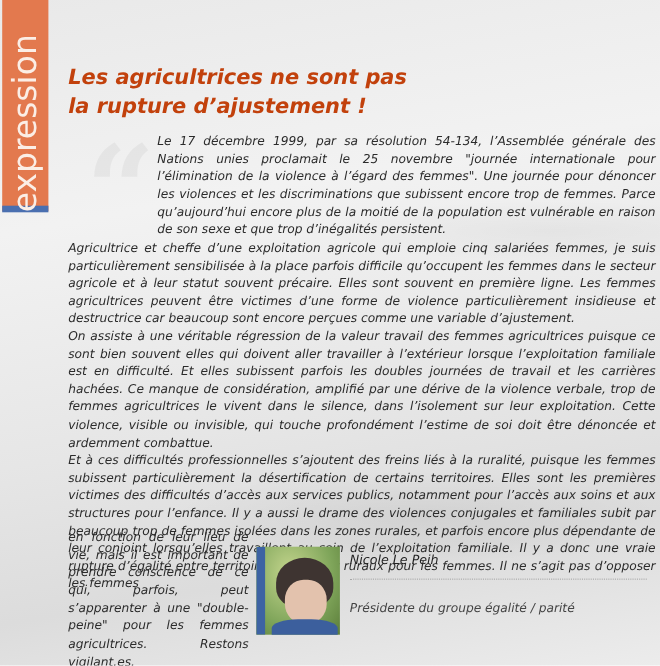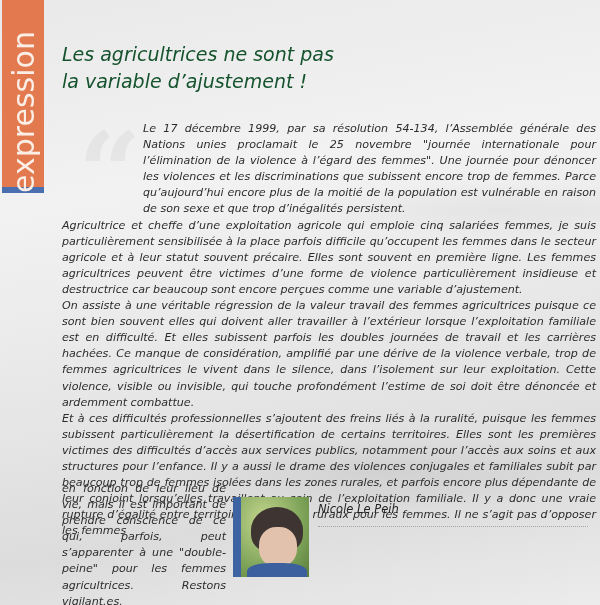--- a/index.html
+++ b/index.html
@@ -24,22 +24,22 @@
       background: #4a6fb0;
     }
     .sidebar-label {
       position: absolute; left: 23px; top: 112px;
       transform: translate(-50%, -50%) rotate(-90deg);
       color: #fbeee6; font-size: 30px; letter-spacing: 0px;
       font-family: "DejaVu Sans", sans-serif; font-weight: normal;
       white-space: nowrap;
     }
     .title {
-      position: absolute; left: 62px; top: 41px; width: 360px;
-      color: #14532d; font-style: italic; font-weight: normal;
+      position: absolute; left: 62px; top: 57px; width: 360px;
+      color: #c2410c; font-style: italic; font-weight: bold;
       font-size: 19px; line-height: 27px;
       font-family: "DejaVu Sans", sans-serif;
     }
     .quote-mark {
       position: absolute; left: 78px; top: 118px;
       font-size: 110px; line-height: 1; color: rgba(0,0,0,0.045);
       font-family: "DejaVu Serif", serif; font-weight: bold;
     }
     .body-text {
       position: absolute; left: 62px; top: 121px; width: 534px;
@@ -83,21 +83,21 @@
 <body>
 
 <div class="page-shade"></div>
 
 <div class="sidebar"></div>
 <div class="sidebar-bottom"></div>
 <div class="sidebar-label">expression</div>
 
 <div class="title">
   <div>Les agricultrices ne sont pas</div>
-  <div>la variable d’ajustement !</div>
+  <div>la rupture d’ajustement !</div>
 </div>
 
 <div class="quote-mark">“</div>
 
 <div class="body-text">
   <p class="lead">Le 17 décembre 1999, par sa résolution 54-134, l’Assemblée générale des Nations unies proclamait le 25 novembre "journée internationale pour l’élimination de la violence à l’égard des femmes". Une journée pour dénoncer les violences et les discriminations que subissent encore trop de femmes. Parce qu’aujourd’hui encore plus de la moitié de la population est vulnérable en raison de son sexe et que trop d’inégalités persistent.</p>
   <p>Agricultrice et cheffe d’une exploitation agricole qui emploie cinq salariées femmes, je suis particulièrement sensibilisée à la place parfois difficile qu’occupent les femmes dans le secteur agricole et à leur statut souvent précaire. Elles sont souvent en première ligne. Les femmes agricultrices peuvent être victimes d’une forme de violence particulièrement insidieuse et destructrice car beaucoup sont encore perçues comme une variable d’ajustement.</p>
   <p>On assiste à une véritable régression de la valeur travail des femmes agricultrices puisque ce sont bien souvent elles qui doivent aller travailler à l’extérieur lorsque l’exploitation familiale est en difficulté. Et elles subissent parfois les doubles journées de travail et les carrières hachées. Ce manque de considération, amplifié par une dérive de la violence verbale, trop de femmes agricultrices le vivent dans le silence, dans l’isolement sur leur exploitation. Cette violence, visible ou invisible, qui touche profondément l’estime de soi doit être dénoncée et ardemment combattue.</p>
   <p>Et à ces difficultés professionnelles s’ajoutent des freins liés à la ruralité, puisque les femmes subissent particulièrement la désertification de certains territoires. Elles sont les premières victimes des difficultés d’accès aux services publics, notamment pour l’accès aux soins et aux structures pour l’enfance. Il y a aussi le drame des violences conjugales et familiales subit par beaucoup trop de femmes isolées dans les zones rurales, et parfois encore plus dépendante de leur conjoint lorsqu’elles travaillent au sein de l’exploitation familiale. Il y a donc une vraie rupture d’égalité entre territoires urbains et ruraux pour les femmes. Il ne s’agit pas d’opposer les femmes</p>
 </div>
@@ -107,13 +107,14 @@
 <div class="photo">
   <div class="bar"></div>
   <div class="hair"></div>
   <div class="face"></div>
   <div class="shoulders"></div>
 </div>
 
 <div class="author-name">Nicole Le Peih</div>
 <div class="divider"></div>
 <div class="author-role">
+  <div>Présidente du groupe égalité / parité</div>
 </div>
 
 </body></html>

